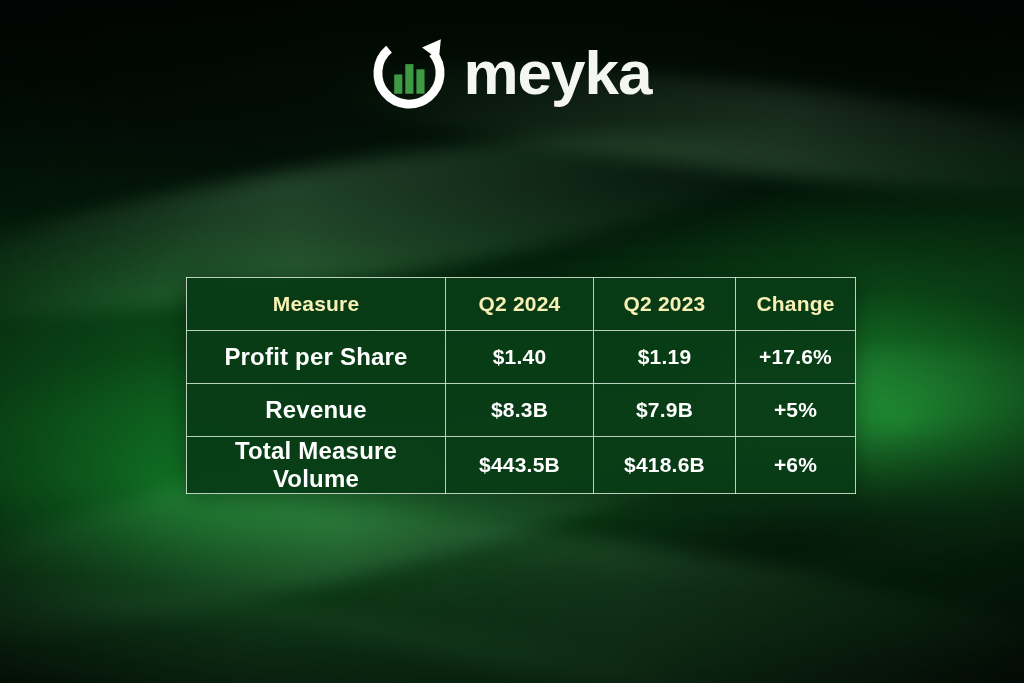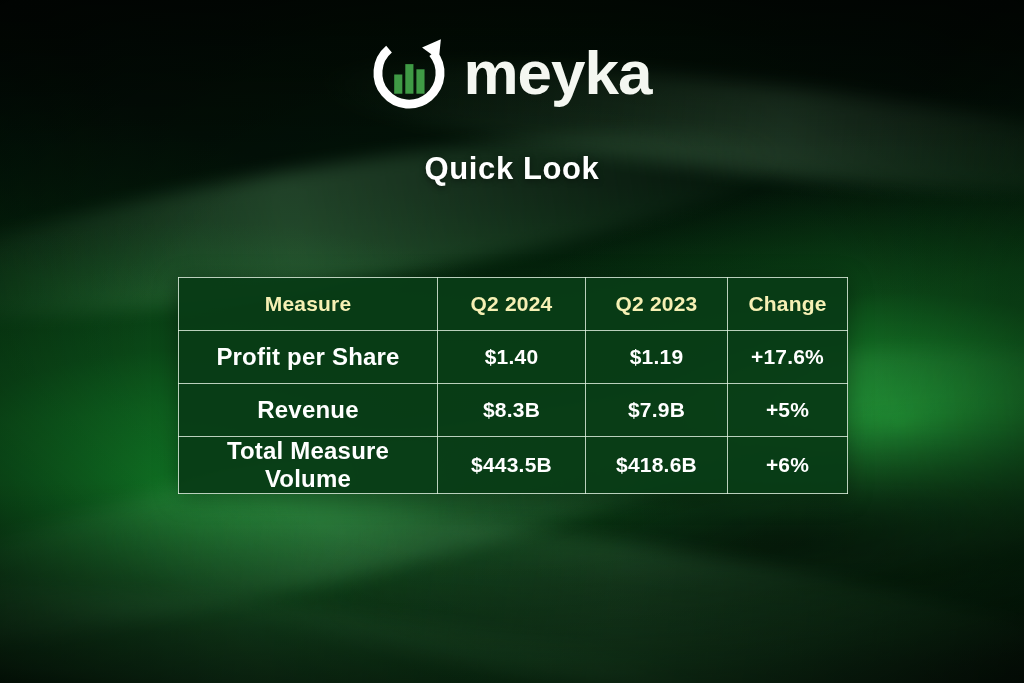--- a/index.html
+++ b/index.html
@@ -119,20 +119,21 @@
     left: 178px;
     top: 277px;
     width: 669px;
   }
   table.quick-look {
     width: 100%;
     border-collapse: collapse;
     table-layout: fixed;
     background: rgba(6,50,18,0.72);
     box-shadow: 0 4px 22px rgba(0,0,0,0.35);
+    margin-left: 8px;
   }
   table.quick-look th,
   table.quick-look td {
     border: 1.6px solid rgba(225,240,225,0.82);
     text-align: center;
     vertical-align: middle;
     height: 52px;
     padding: 0 6px;
     background: rgba(9,61,22,0.80);
   }
@@ -180,21 +181,20 @@
         <path d="M50 8
                  A42 42 0 1 0 92 50" fill="none" stroke="#ffffff" stroke-width="12" stroke-linecap="butt" transform="rotate(-40 50 50)"></path>
         <polygon points="86,2 100,26 72,26" fill="#ffffff" transform="rotate(36 86 14)"></polygon>
         <rect x="30" y="52" width="11" height="26" fill="#3f9a45"></rect>
         <rect x="45" y="38" width="11" height="40" fill="#3f9a45"></rect>
         <rect x="60" y="45" width="11" height="33" fill="#3f9a45"></rect>
       </svg>
       <div class="brand-name">meyka</div>
     </div>
 
-    <div class="headline">Quick Look</div>
 
     <div class="table-wrap">
       <table class="quick-look">
         <colgroup>
           <col class="c-measure">
           <col class="c-q2-2024">
           <col class="c-q2-2023">
           <col class="c-change">
         </colgroup>
         <thead>

